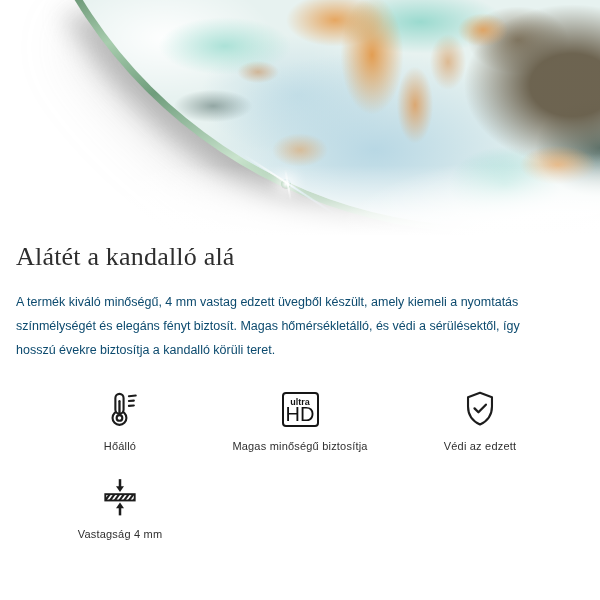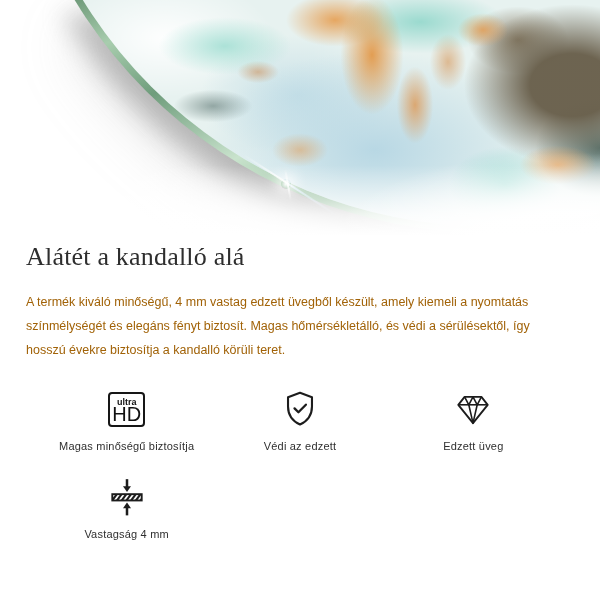--- a/index.html
+++ b/index.html
@@ -53,25 +53,25 @@
   .sparkle-streak{position:absolute;left:0;top:36px;width:110px;height:2px;border-radius:2px;
     background:linear-gradient(90deg, rgba(255,255,255,0) 0%, rgba(255,255,255,0.95) 45%, rgba(215,235,255,0.85) 55%, rgba(255,255,255,0) 100%);
     transform:rotate(33deg);filter:blur(0.4px);}
   .sparkle-ray-v{position:absolute;left:52px;top:21px;width:2px;height:32px;border-radius:2px;
     background:linear-gradient(180deg, rgba(255,255,255,0) 0%, rgba(255,255,255,0.95) 50%, rgba(255,255,255,0) 100%);
     transform:rotate(-10deg);filter:blur(0.4px);}
   .sparkle-core{position:absolute;left:46px;top:31px;width:10px;height:10px;border-radius:50%;
     background:radial-gradient(circle, rgba(255,255,255,1) 0%, rgba(255,255,255,0) 70%);
     box-shadow:0 0 14px 5px rgba(255,255,255,0.9);}
   
-  .content{padding:0 26px;}
+  .content{padding:0 16px;}
   .page-title{margin:4px 0 0;font-family:"Liberation Serif","DejaVu Serif",serif;
     font-weight:400;font-size:26px;line-height:33px;color:#2e2e2e;letter-spacing:0.2px;}
   .page-title span{display:block;}
-  .description{margin:17px 0 0;max-width:540px;font-size:12.5px;line-height:24px;color:#a16207;}
+  .description{margin:17px 0 0;max-width:540px;font-size:12.5px;line-height:24px;color:#0c4a6e;}
   
   .features{display:grid;grid-template-columns:repeat(3,1fr);row-gap:23px;margin:25px 14px 0;}
   .feature{display:flex;flex-direction:column;align-items:center;}
   .icon-slot{height:44px;display:flex;align-items:center;justify-content:center;}
   .feature-label{margin-top:9px;font-size:11px;color:#2f2f2f;letter-spacing:0.2px;text-align:center;}
   .icon-svg{display:block;}
   .uhd-box{width:33px;height:31px;border:2.4px solid #161616;border-radius:4px;
     display:flex;flex-direction:column;align-items:center;justify-content:center;color:#111;}
   .uhd-top{font-size:9px;font-weight:700;line-height:10px;}
   .uhd-bottom{font-size:20px;font-weight:400;line-height:14px;margin-top:0;}
@@ -93,20 +93,34 @@
 </div>
 
 <div class="content">
   <h1 class="page-title">
     <span>Alátét a kandalló alá</span>
   </h1>
   <p class="description">A termék kiváló minőségű, 4 mm vastag edzett üvegből készült, amely kiemeli a nyomtatás színmélységét és elegáns fényt biztosít. Magas hőmérsékletálló, és védi a sérülésektől, így hosszú évekre biztosítja a kandalló körüli teret.</p>
 
   <div class="features">
 
+    <div class="feature">
+      <div class="icon-slot">
+        <svg class="icon-svg" width="42" height="42" viewBox="0 0 40 40" fill="none" stroke="#1c1c1c" stroke-width="2" stroke-linecap="round">
+          <circle cx="19.5" cy="28.5" r="6.6"></circle>
+          <rect x="15.6" y="5.6" width="7.8" height="19" rx="3.9" fill="#ffffff"></rect>
+          <line x1="19.5" y1="12.5" x2="19.5" y2="24.5" stroke-width="2.2"></line>
+          <circle cx="19.5" cy="28.5" r="2.7" stroke-width="2"></circle>
+          <line x1="28.5" y1="7.8" x2="35" y2="7.2"></line>
+          <line x1="28.5" y1="12.4" x2="33.2" y2="12"></line>
+          <line x1="28.5" y1="17" x2="33.2" y2="16.6"></line>
+        </svg>
+      </div>
+      <div class="feature-label">Hőálló</div>
+    </div>
 
     <div class="feature">
       <div class="icon-slot">
         <div class="uhd-box">
           <span class="uhd-top">ultra</span>
           <span class="uhd-bottom">HD</span>
         </div>
       </div>
       <div class="feature-label">Magas minőségű biztosítja</div>
     </div>
@@ -114,31 +128,20 @@
     <div class="feature">
       <div class="icon-slot">
         <svg class="icon-svg" width="42" height="42" viewBox="0 0 40 40" fill="none" stroke="#1c1c1c" stroke-width="2" stroke-linecap="round" stroke-linejoin="round">
           <path d="M20 4.6 L31.4 8.8 V17.6 C31.4 26.4 26.8 31.6 20 34.8 C13.2 31.6 8.6 26.4 8.6 17.6 V8.8 Z"></path>
           <path d="M14.8 19.4 L18.5 23.1 L25.6 15.9" stroke-width="2.2"></path>
         </svg>
       </div>
       <div class="feature-label">Védi az edzett</div>
     </div>
 
-    <div class="feature">
-      <div class="icon-slot">
-        <svg class="icon-svg" width="42" height="42" viewBox="0 0 40 40" fill="none" stroke="#1c1c1c" stroke-width="1.8" stroke-linejoin="round">
-          <path d="M12 8.5 H28 L34 16 L20 33.5 L6 16 Z"></path>
-          <path d="M6 16 H34" stroke-width="1.5"></path>
-          <path d="M12 8.5 L16 16 L20 8.5 L24 16 L28 8.5" stroke-width="1.5"></path>
-          <path d="M16 16 L20 33.5 L24 16" stroke-width="1.5"></path>
-        </svg>
-      </div>
-      <div class="feature-label">Edzett üveg</div>
-    </div>
 
 
     <div class="feature">
       <div class="icon-slot">
         <svg class="icon-svg" width="42" height="42" viewBox="0 0 40 40" fill="none">
           <defs>
               <clipPath id="th-clip">
                 <rect x="6" y="17.3" width="28" height="6"></rect>
               </clipPath>
             </defs>

